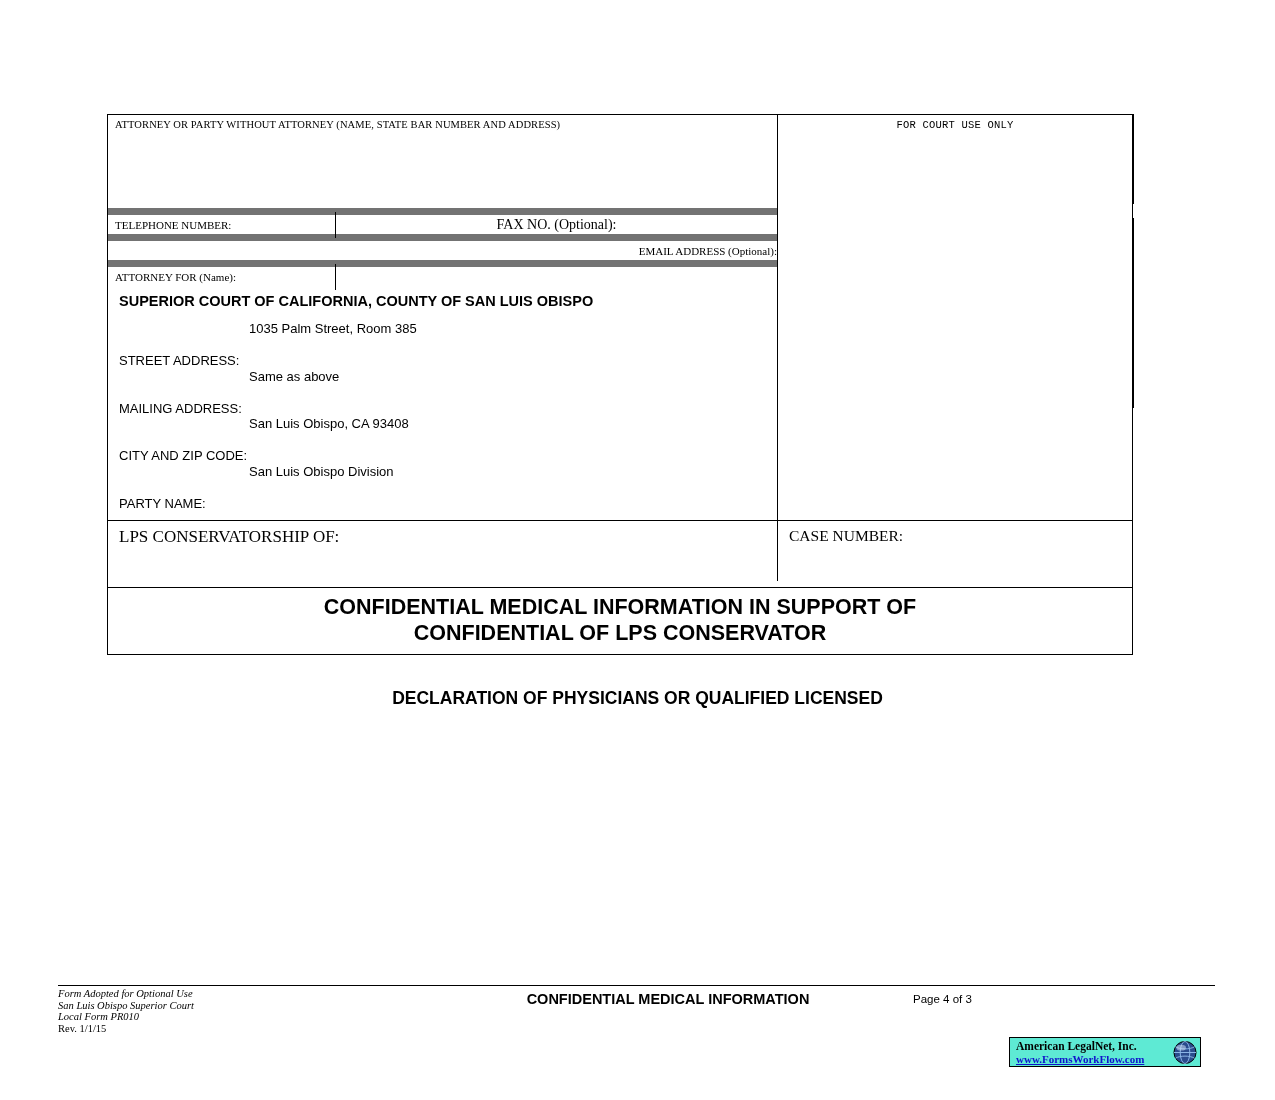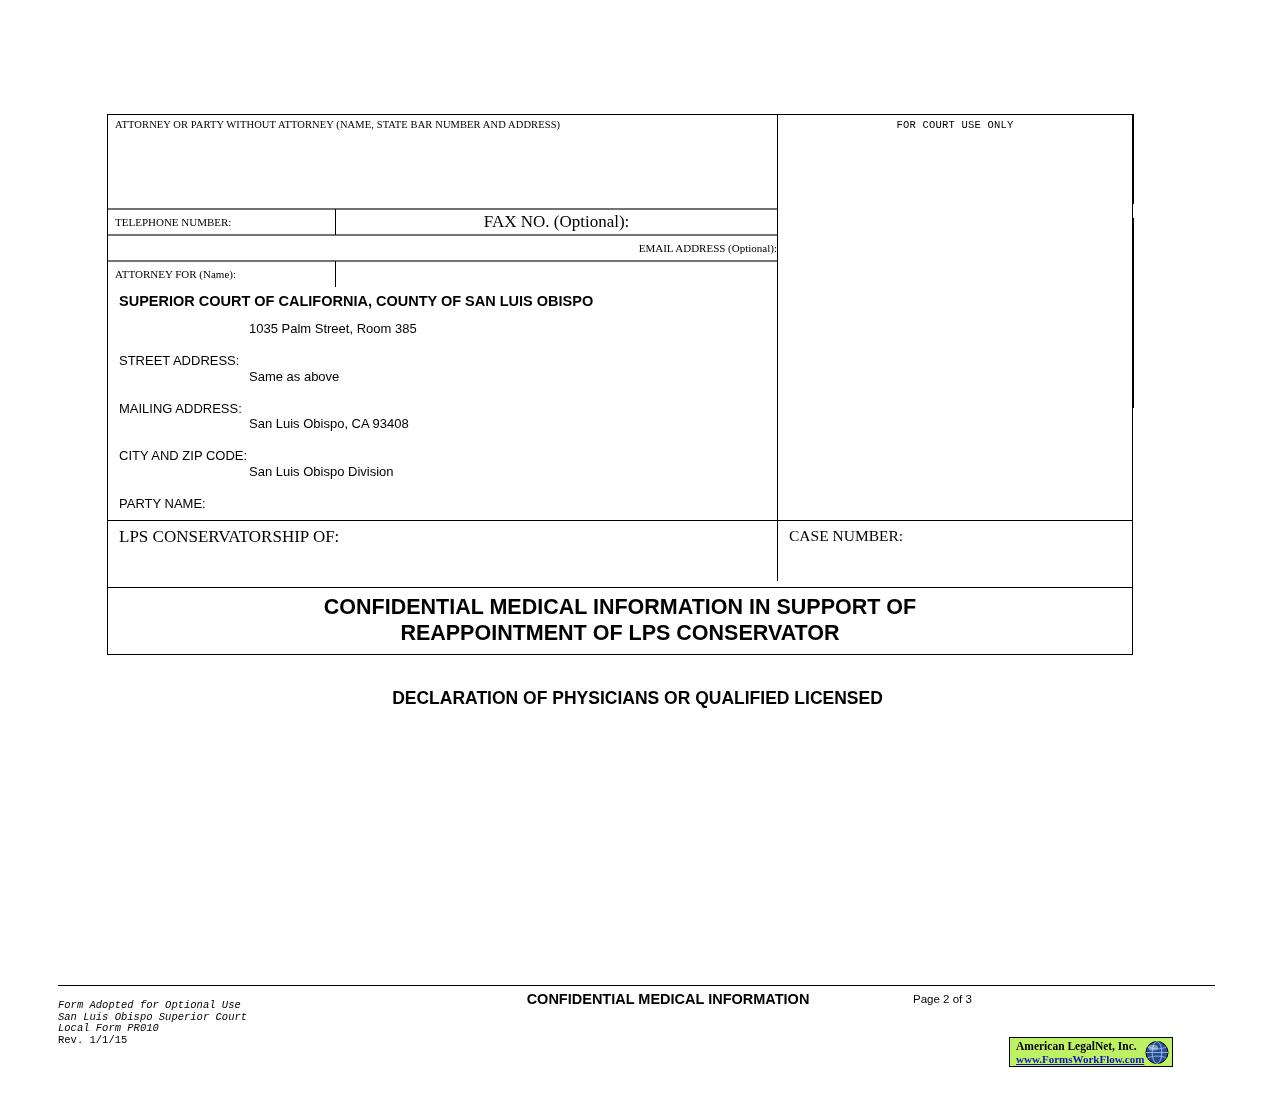--- a/index.html
+++ b/index.html
@@ -49,42 +49,42 @@
   .court-use {
     text-align: center;
     font-size: 10.5px;
     padding-top: 4px;
     letter-spacing: .2px;
     font-family: Liberation Mono, monospace;
   }
 
   .sub-row {
     display: flex;
-    border-top: 2px solid #737373;
+    border-top: 7px solid #737373;
     height: 26px;
     align-items: center;
     box-sizing: border-box;
   }
   .sub-cell-a {
     width: 228px;
     box-sizing: border-box;
     border-right: 1px solid #000;
     height: 26px;
     display: flex;
     align-items: center;
     padding-left: 7px;
     font-size: 11px;
   }
   .sub-cell-b {
     flex: 1;
     height: 26px;
     display: flex;
     align-items: center;
     justify-content: center;
-    font-size: 17px;
+    font-size: 14px;
   }
   .sub-cell-full {
     flex: 1;
     height: 26px;
     display: flex;
     align-items: center;
     padding-left: 7px;
     font-size: 11px;
     justify-content: flex-end;
   }
@@ -160,25 +160,24 @@
     position: absolute;
     left: 58px;
     top: 988px;
     width: 1160px;
     height: 50px;
   }
   .footer-left {
     position: absolute;
     left: 0;
     top: 0;
-    font-family: Liberation Mono, monospace;
+    font-family: Liberation Serif, serif;
     font-size: 10.5px;
     line-height: 11.5px;
     font-style: italic;
-    margin-top: 12px;
   }
   .footer-left .nonital { font-style: normal; }
   .footer-center {
     position: absolute;
     left: 395px;
     top: 3px;
     width: 430px;
     text-align: center;
     font-family: "Liberation Sans", sans-serif;
     font-weight: bold;
@@ -190,24 +189,24 @@
     top: 5px;
     font-family: "Liberation Sans", sans-serif;
     font-size: 11.5px;
   }
 
   
   .aln {
     position: absolute;
     left: 1009px;
     top: 1037px;
-    width: 164px;
+    width: 192px;
     height: 30px;
     border: 1px solid #000;
-    background: #bef264;
+    background: #5eead4;
     box-sizing: border-box;
   }
   .aln-txt {
     position: absolute;
     left: 6px;
     top: 2px;
     font-family: "Liberation Serif", serif;
     font-size: 11.5px;
     font-weight: bold;
     line-height: 13px;
@@ -298,42 +297,42 @@
     <div class="cons-left">
       <span>LPS CONSERVATORSHIP OF:</span>
     </div>
     <div class="cons-right">
       <span>CASE NUMBER:</span>
     </div>
   </div>
 
   <div class="title-row">
     <div>CONFIDENTIAL MEDICAL INFORMATION IN SUPPORT OF</div>
-    <div>REAPPOINTMENT OF LPS CONSERVATOR</div>
+    <div>CONFIDENTIAL OF LPS CONSERVATOR</div>
   </div>
 
 </div>
 
 <div class="edge-tick" style="left:1133px; top:114px; height:90px;"></div>
 <div class="edge-tick" style="left:1133px; top:218px; height:190px;"></div>
 
 <div class="mid-heading">
   <div>DECLARATION OF PHYSICIANS OR QUALIFIED LICENSED</div>
 </div>
 
 <div class="footer-rule"></div>
 <div class="footer">
   <div class="footer-left">
     <div>Form Adopted for Optional Use</div>
     <div>San Luis Obispo Superior Court</div>
     <div>Local Form PR010</div>
     <div class="nonital">Rev. 1/1/15</div>
   </div>
   <div class="footer-center">CONFIDENTIAL MEDICAL INFORMATION</div>
-  <div class="footer-right">Page 2 of 3</div>
+  <div class="footer-right">Page 4 of 3</div>
 </div>
 
 <div class="aln">
   <div class="aln-txt">
     <div>American LegalNet, Inc.</div>
     <div class="aln-url">www.FormsWorkFlow.com</div>
   </div>
   <svg class="aln-logo" viewBox="0 0 26 26">
     <circle cx="13" cy="13" r="11.5" fill="#2a4b8d" stroke="#000" stroke-width="1"></circle>
     <ellipse cx="13" cy="13" rx="5" ry="11.5" fill="none" stroke="#8fb8e8" stroke-width="1"></ellipse>

